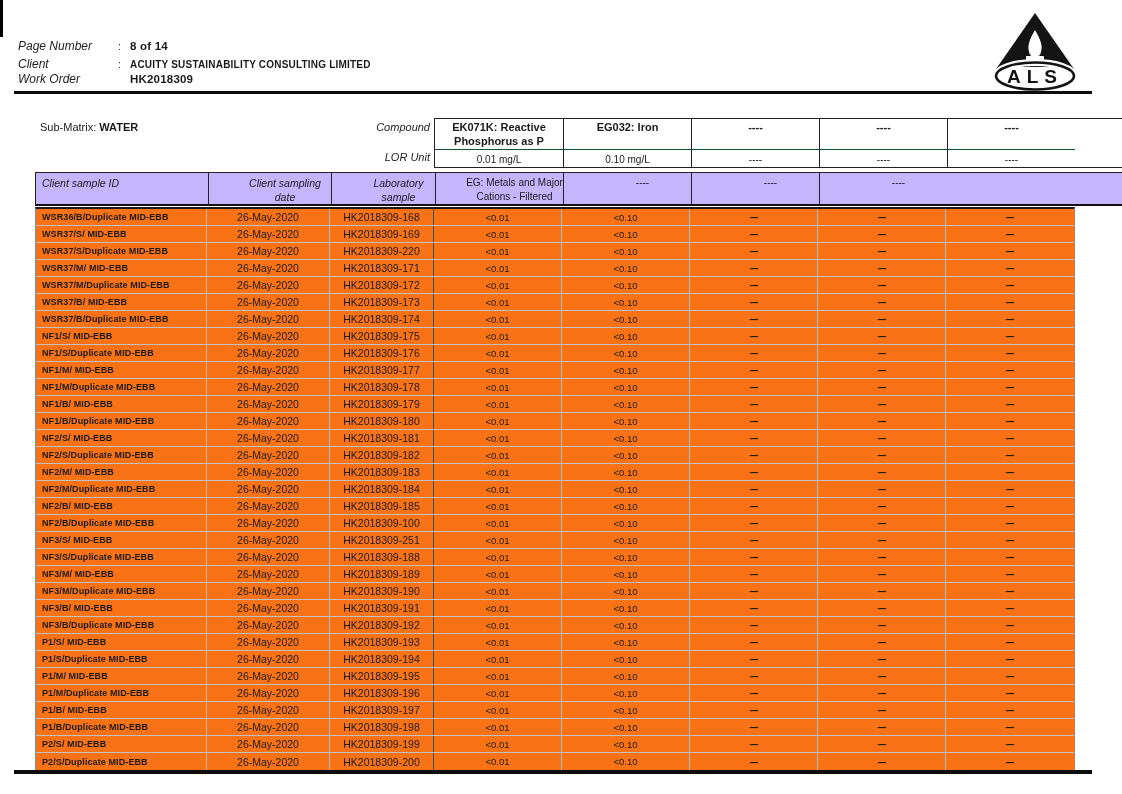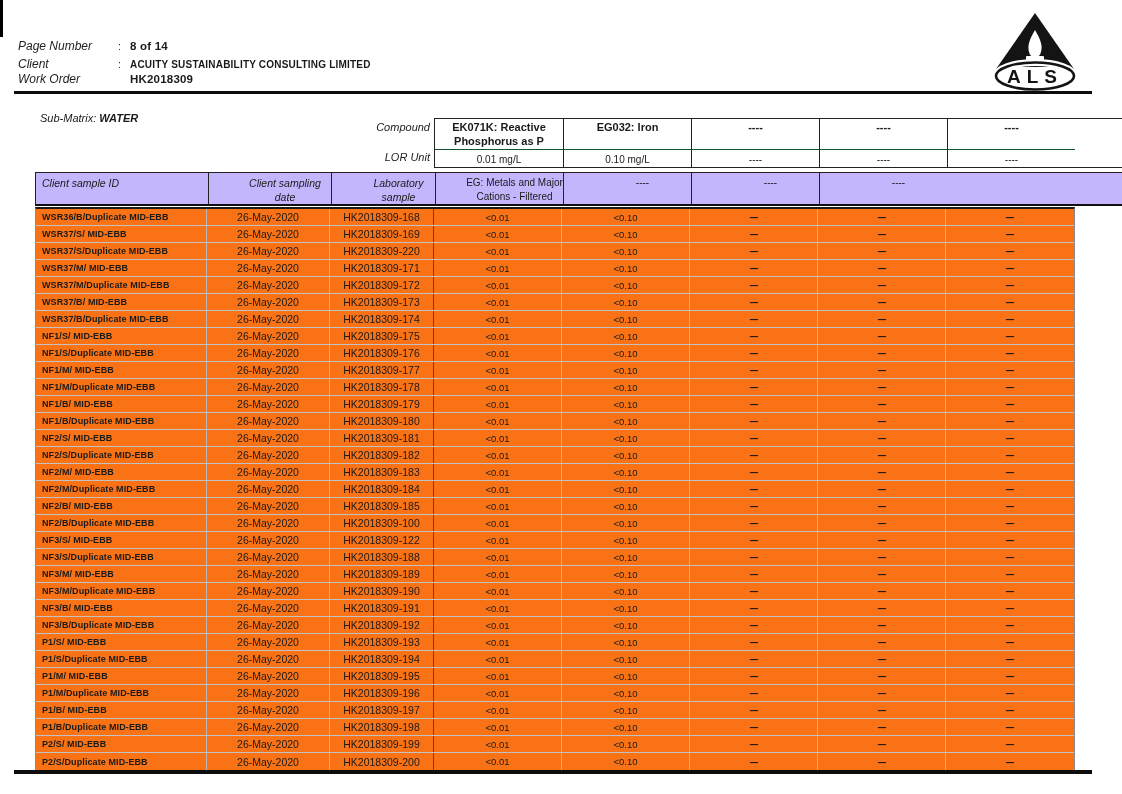--- a/index.html
+++ b/index.html
@@ -16,21 +16,21 @@
   .lh-label { font-style:italic; font-size:12px; width:100px; color:#222; }
   .lh-colon { width:12px; font-size:11px; color:#333; }
   .lh-value { font-weight:bold; font-size:11.5px; letter-spacing:.2px; }
   .lh-value.small { font-size:10px; }
   .rule-top { position:absolute; left:14px; top:91px; width:1078px; height:3px; background:#0d0d0d; }
   .rule-bottom { position:absolute; left:14px; top:770px; width:1078px; height:4px; background:#0d0d0d; }
 
   .logo { position:absolute; left:985px; top:8px; }
 
   
-  .sub-matrix { position:absolute; left:40px; top:112px; font-size:11px;font-style:italic; }
+  .sub-matrix { position:absolute; left:40px; top:121px; font-size:11px; }
   .sub-matrix b { font-weight:bold; }
   .head-label { position:absolute; left:230px; width:200px; text-align:right; font-style:italic; font-size:11px; color:#222; }
   .compound-label { top:121px; }
   .lor-label { top:151px; }
 
   
   .analyte-band {
     position:absolute; left:434px; top:118px; width:768px; height:50px;
     display:grid; grid-template-columns:repeat(5,128px); grid-template-rows:30px 19px;
     border:1px solid #222; background:#fff;
@@ -327,21 +327,21 @@
           <div class="b-cell c3">HK2018309-100</div>
           <div class="b-cell val">&lt;0.01</div>
           <div class="b-cell val">&lt;0.10</div>
           <div class="b-cell dash">----</div>
           <div class="b-cell dash">----</div>
           <div class="b-cell dash c8">----</div>
         </div>
         <div class="b-row">
           <div class="b-cell c1">NF3/S/ MID-EBB</div>
           <div class="b-cell c2">26-May-2020</div>
-          <div class="b-cell c3">HK2018309-122</div>
+          <div class="b-cell c3">HK2018309-251</div>
           <div class="b-cell val">&lt;0.01</div>
           <div class="b-cell val">&lt;0.10</div>
           <div class="b-cell dash">----</div>
           <div class="b-cell dash">----</div>
           <div class="b-cell dash c8">----</div>
         </div>
         <div class="b-row">
           <div class="b-cell c1">NF3/S/Duplicate MID-EBB</div>
           <div class="b-cell c2">26-May-2020</div>
           <div class="b-cell c3">HK2018309-188</div>

